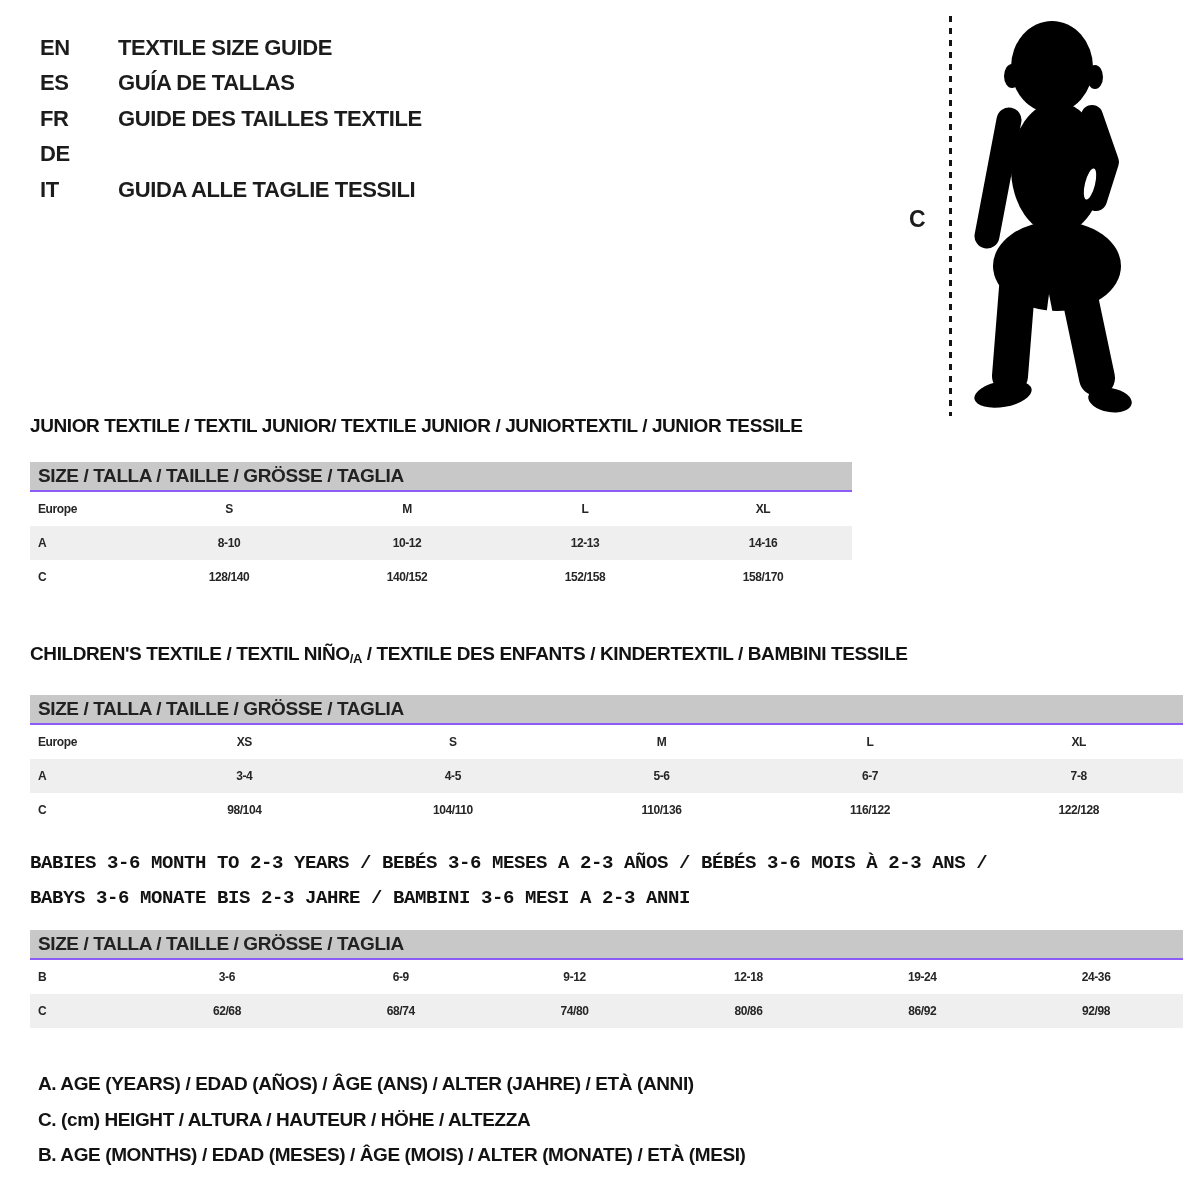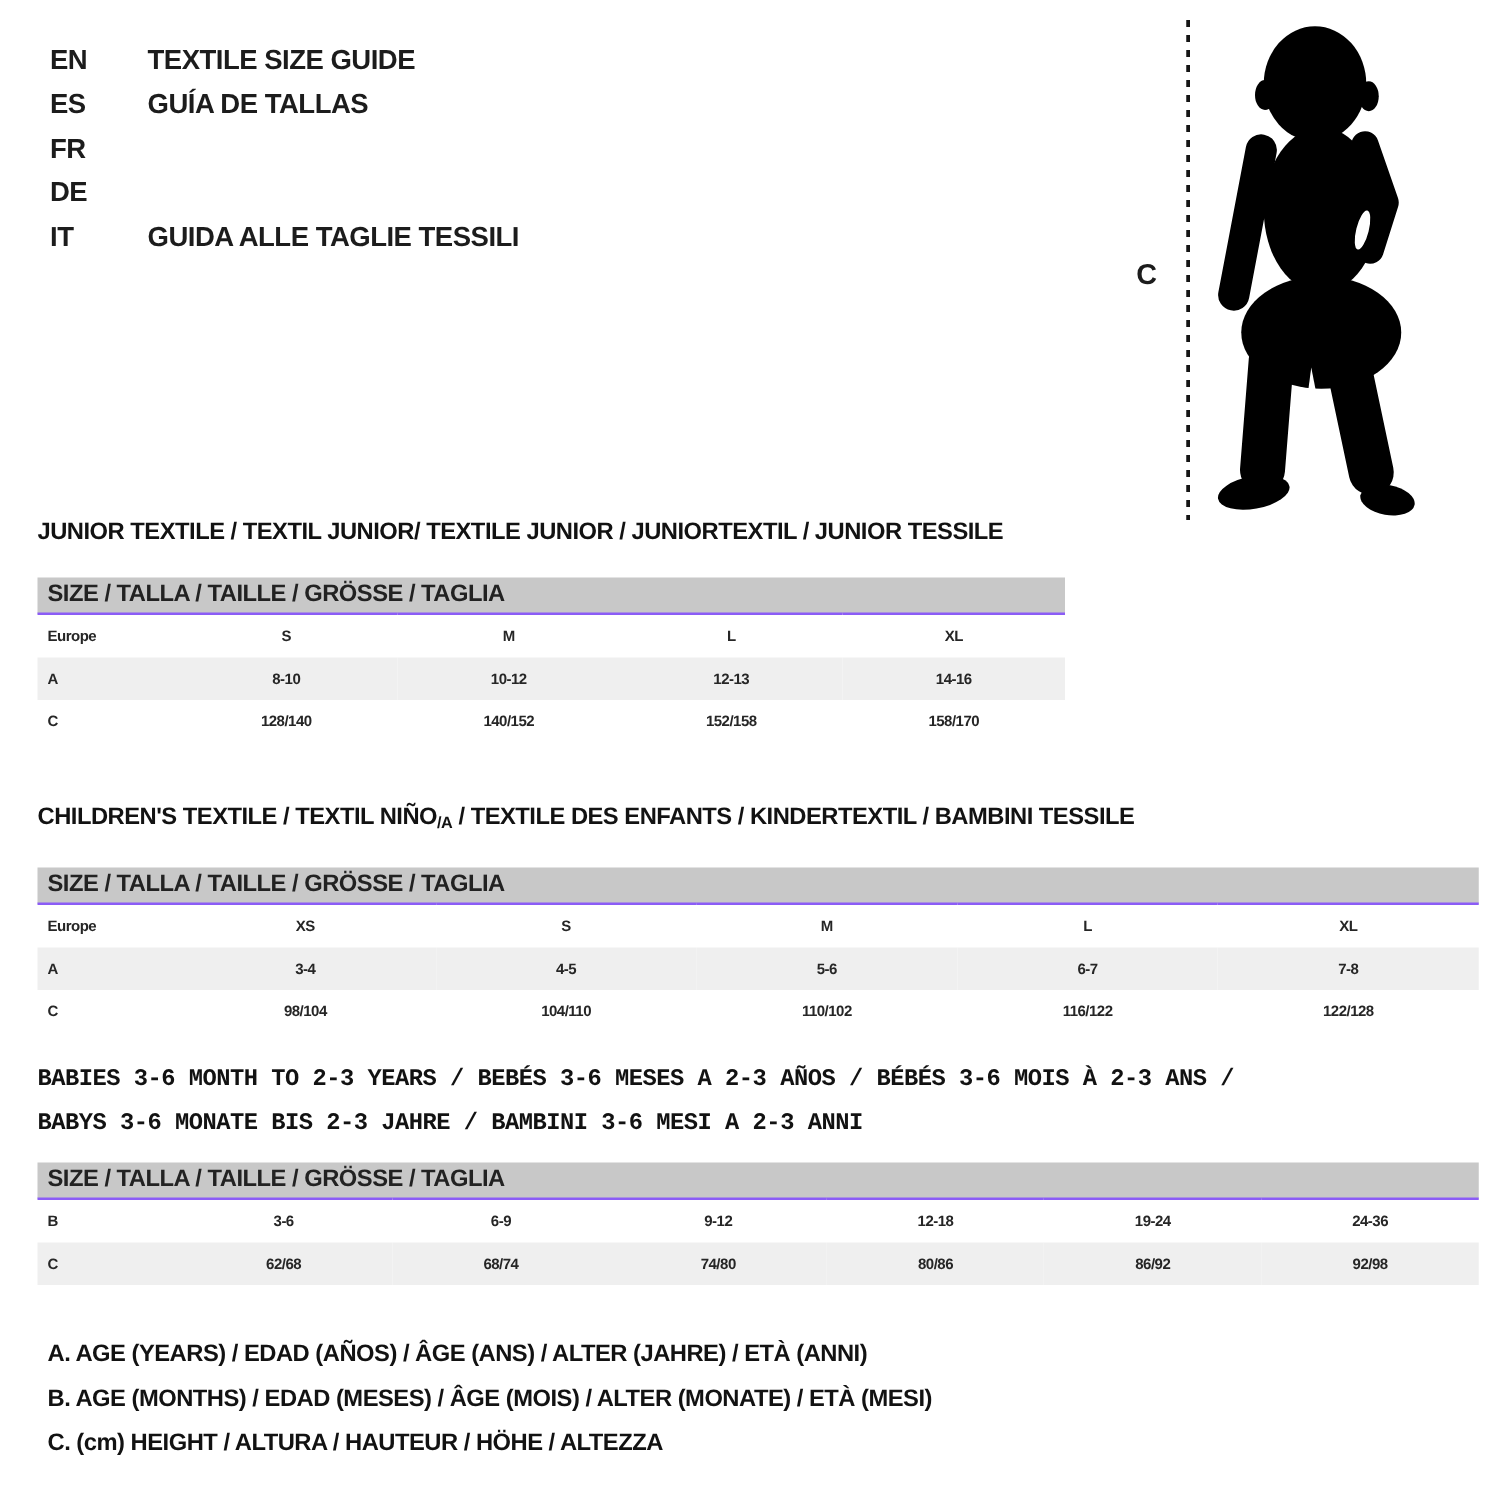--- a/index.html
+++ b/index.html
@@ -52,20 +52,21 @@
     <div class="lang-row">
       <span class="lang-code">EN</span>
       <span class="lang-title">TEXTILE SIZE GUIDE</span>
     </div>
     <div class="lang-row">
       <span class="lang-code">ES</span>
       <span class="lang-title">GUÍA DE TALLAS</span>
     </div>
     <div class="lang-row">
       <span class="lang-code">FR</span>
+      <span class="lang-title">GUIDE DES TAILLES TEXTILE</span>
     </div>
     <div class="lang-row">
       <span class="lang-code">DE</span>
     </div>
     <div class="lang-row">
       <span class="lang-code">IT</span>
       <span class="lang-title">GUIDA ALLE TAGLIE TESSILI</span>
     </div>
   </div>
 
@@ -162,21 +163,21 @@
         <td class="val">3-4</td>
         <td class="val">4-5</td>
         <td class="val">5-6</td>
         <td class="val">6-7</td>
         <td class="val">7-8</td>
       </tr>
       <tr>
         <td class="lbl">C</td>
         <td class="val">98/104</td>
         <td class="val">104/110</td>
-        <td class="val">110/102</td>
+        <td class="val">110/136</td>
         <td class="val">116/122</td>
         <td class="val">122/128</td>
       </tr>
     </tbody>
       </table>
   </div>
 
   <div class="section" id="babies">
     <div class="section-heading">
       <div>BABIES 3-6 MONTH TO 2-3 YEARS / BEBÉS 3-6 MESES A 2-3 AÑOS / BÉBÉS 3-6 MOIS À 2-3 ANS /</div>
@@ -213,17 +214,17 @@
         <td class="val">80/86</td>
         <td class="val">86/92</td>
         <td class="val">92/98</td>
       </tr>
     </tbody>
       </table>
   </div>
 
   <div class="legend">
     <div>A. AGE (YEARS) / EDAD (AÑOS) / ÂGE (ANS) / ALTER (JAHRE) / ETÀ (ANNI)</div>
+    <div>C. (cm) HEIGHT / ALTURA / HAUTEUR / HÖHE / ALTEZZA</div>
     <div>B. AGE (MONTHS) / EDAD (MESES) / ÂGE (MOIS) / ALTER (MONATE) / ETÀ (MESI)</div>
-    <div>C. (cm) HEIGHT / ALTURA / HAUTEUR / HÖHE / ALTEZZA</div>
   </div>
 
 </div>
 
 </body></html>

